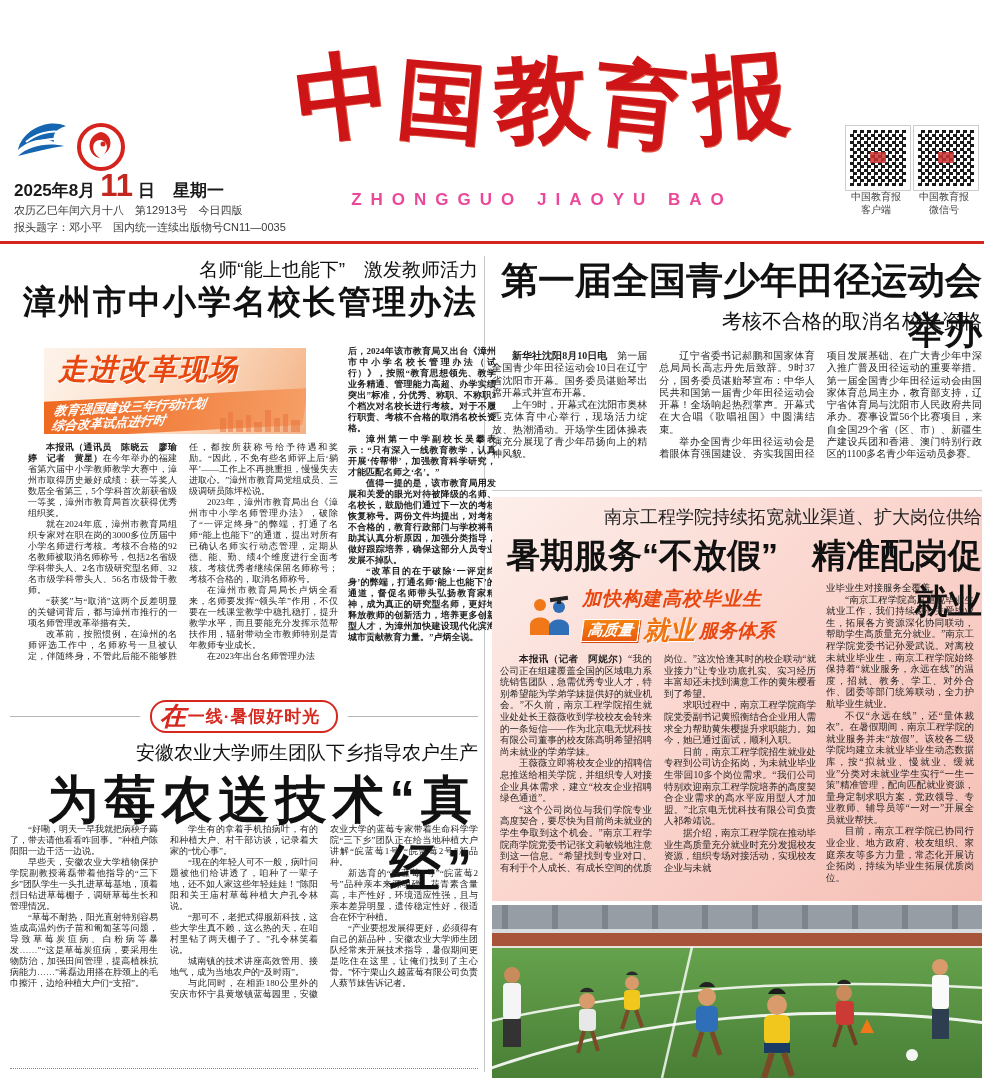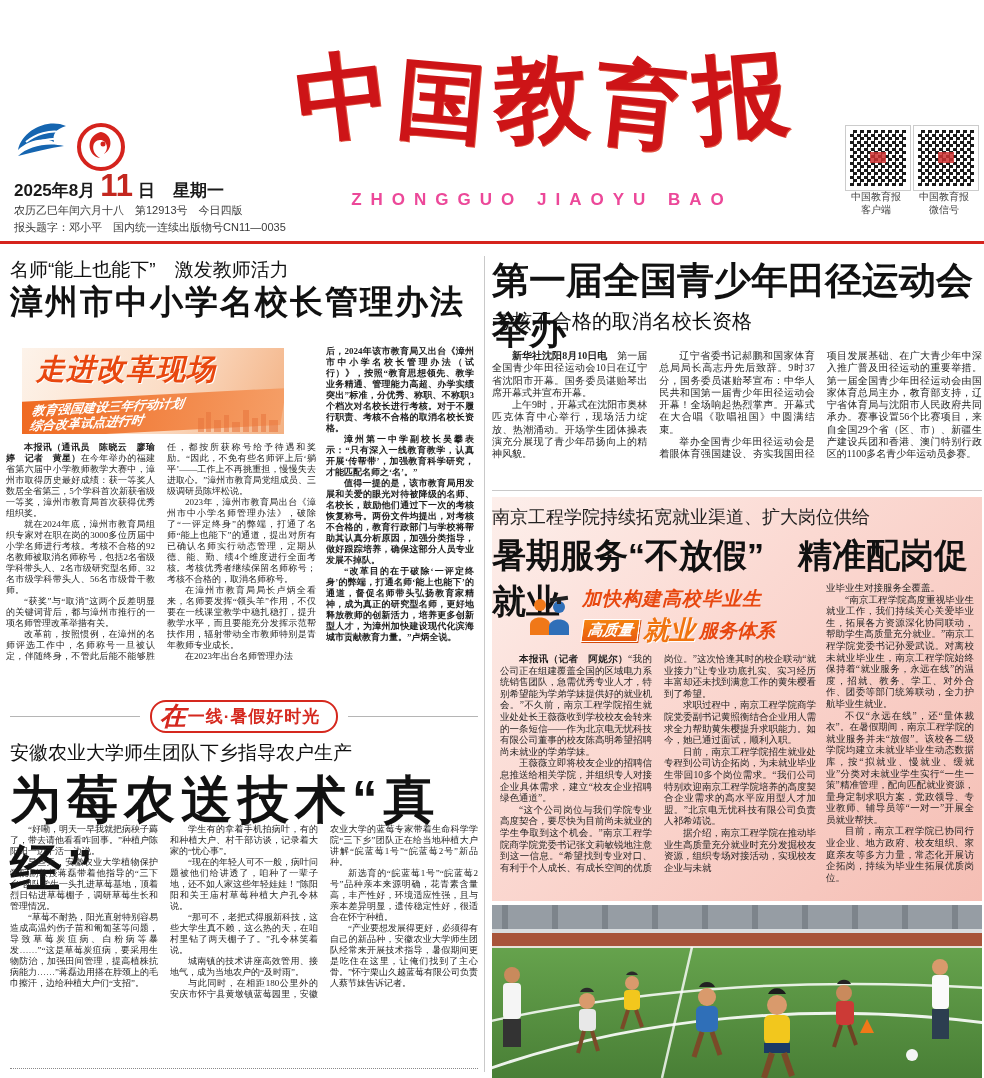--- a/index.html
+++ b/index.html
@@ -23,21 +23,21 @@
   .date-day{font-size:31px;color:#c3271f;font-weight:700;line-height:1;}
   .meta-line{position:absolute;left:14px;font:400 11px "Liberation Sans",sans-serif;color:#3a3a3a;text-align:right;}
   .qr{position:absolute;width:56px;height:56px;border:4px solid #fff;outline:1px solid #ccc;
       background:repeating-conic-gradient(#1a1a1a 0% 25%,#fff 0% 50%) 0 0/7px 7px;}
   .qr::after{content:"";position:absolute;left:20px;top:22px;width:16px;height:11px;background:#c33;opacity:.85;}
   .qr-label{position:absolute;width:76px;text-align:center;font:400 10px "Liberation Sans",sans-serif;
             color:#444;line-height:13px;}
   .red-rule{position:absolute;left:0;top:241px;width:984px;height:3px;background:#d5231d;}
   .v-divider{position:absolute;left:484px;top:256px;width:1px;height:816px;background:#c9c9c9;}
   
-  .center{text-align:left;}
+  .center{text-align:right;}
   .kicker{font:400 19px "Liberation Sans",sans-serif;color:#111;}
   .headline{font-family:"Liberation Sans",sans-serif;font-weight:900;color:#111;}
   
   .body-text{text-align:justify;color:#1f1f1f;}
   .fs9{font-size:9px;line-height:11px;}
   .fs95{font-size:9.5px;line-height:11.6px;}
   .fs10{font-size:10px;line-height:12.3px;}
   .para{margin:0;text-indent:2em;}
   .no-indent{text-indent:0;}
   .lead{font-weight:700;}
@@ -123,21 +123,21 @@
     <div>中国教育报</div>
     <div>微信号</div>
   </div>
 
   <div class="red-rule"></div>
   <div class="v-divider"></div>
 
   <div class="abs center kicker" style="left:10px;top:257px;width:468px;">名师“能上也能下”　激发教师活力</div>
   <div class="abs center headline" style="left:10px;top:280px;width:468px;font-size:33px;letter-spacing:2px;">漳州市中小学名校长管理办法</div>
 
-  <div class="abs" style="left:6px;top:346px;width:468px;height:344px;display:flex;gap:10px;">
+  <div class="abs" style="left:28px;top:346px;width:468px;height:344px;display:flex;gap:10px;">
     <div style="width:310px;">
       <div class="reform-banner">
         <div class="reform-title">走进改革现场</div>
         <div class="reform-strip">
           <div>教育强国建设三年行动计划</div>
           <div>综合改革试点进行时</div>
         </div>
         <svg class="skyline" width="86" height="26" viewBox="0 0 86 26">
           <g fill="#e8743c">
             <rect x="2" y="12" width="6" height="14"></rect>

